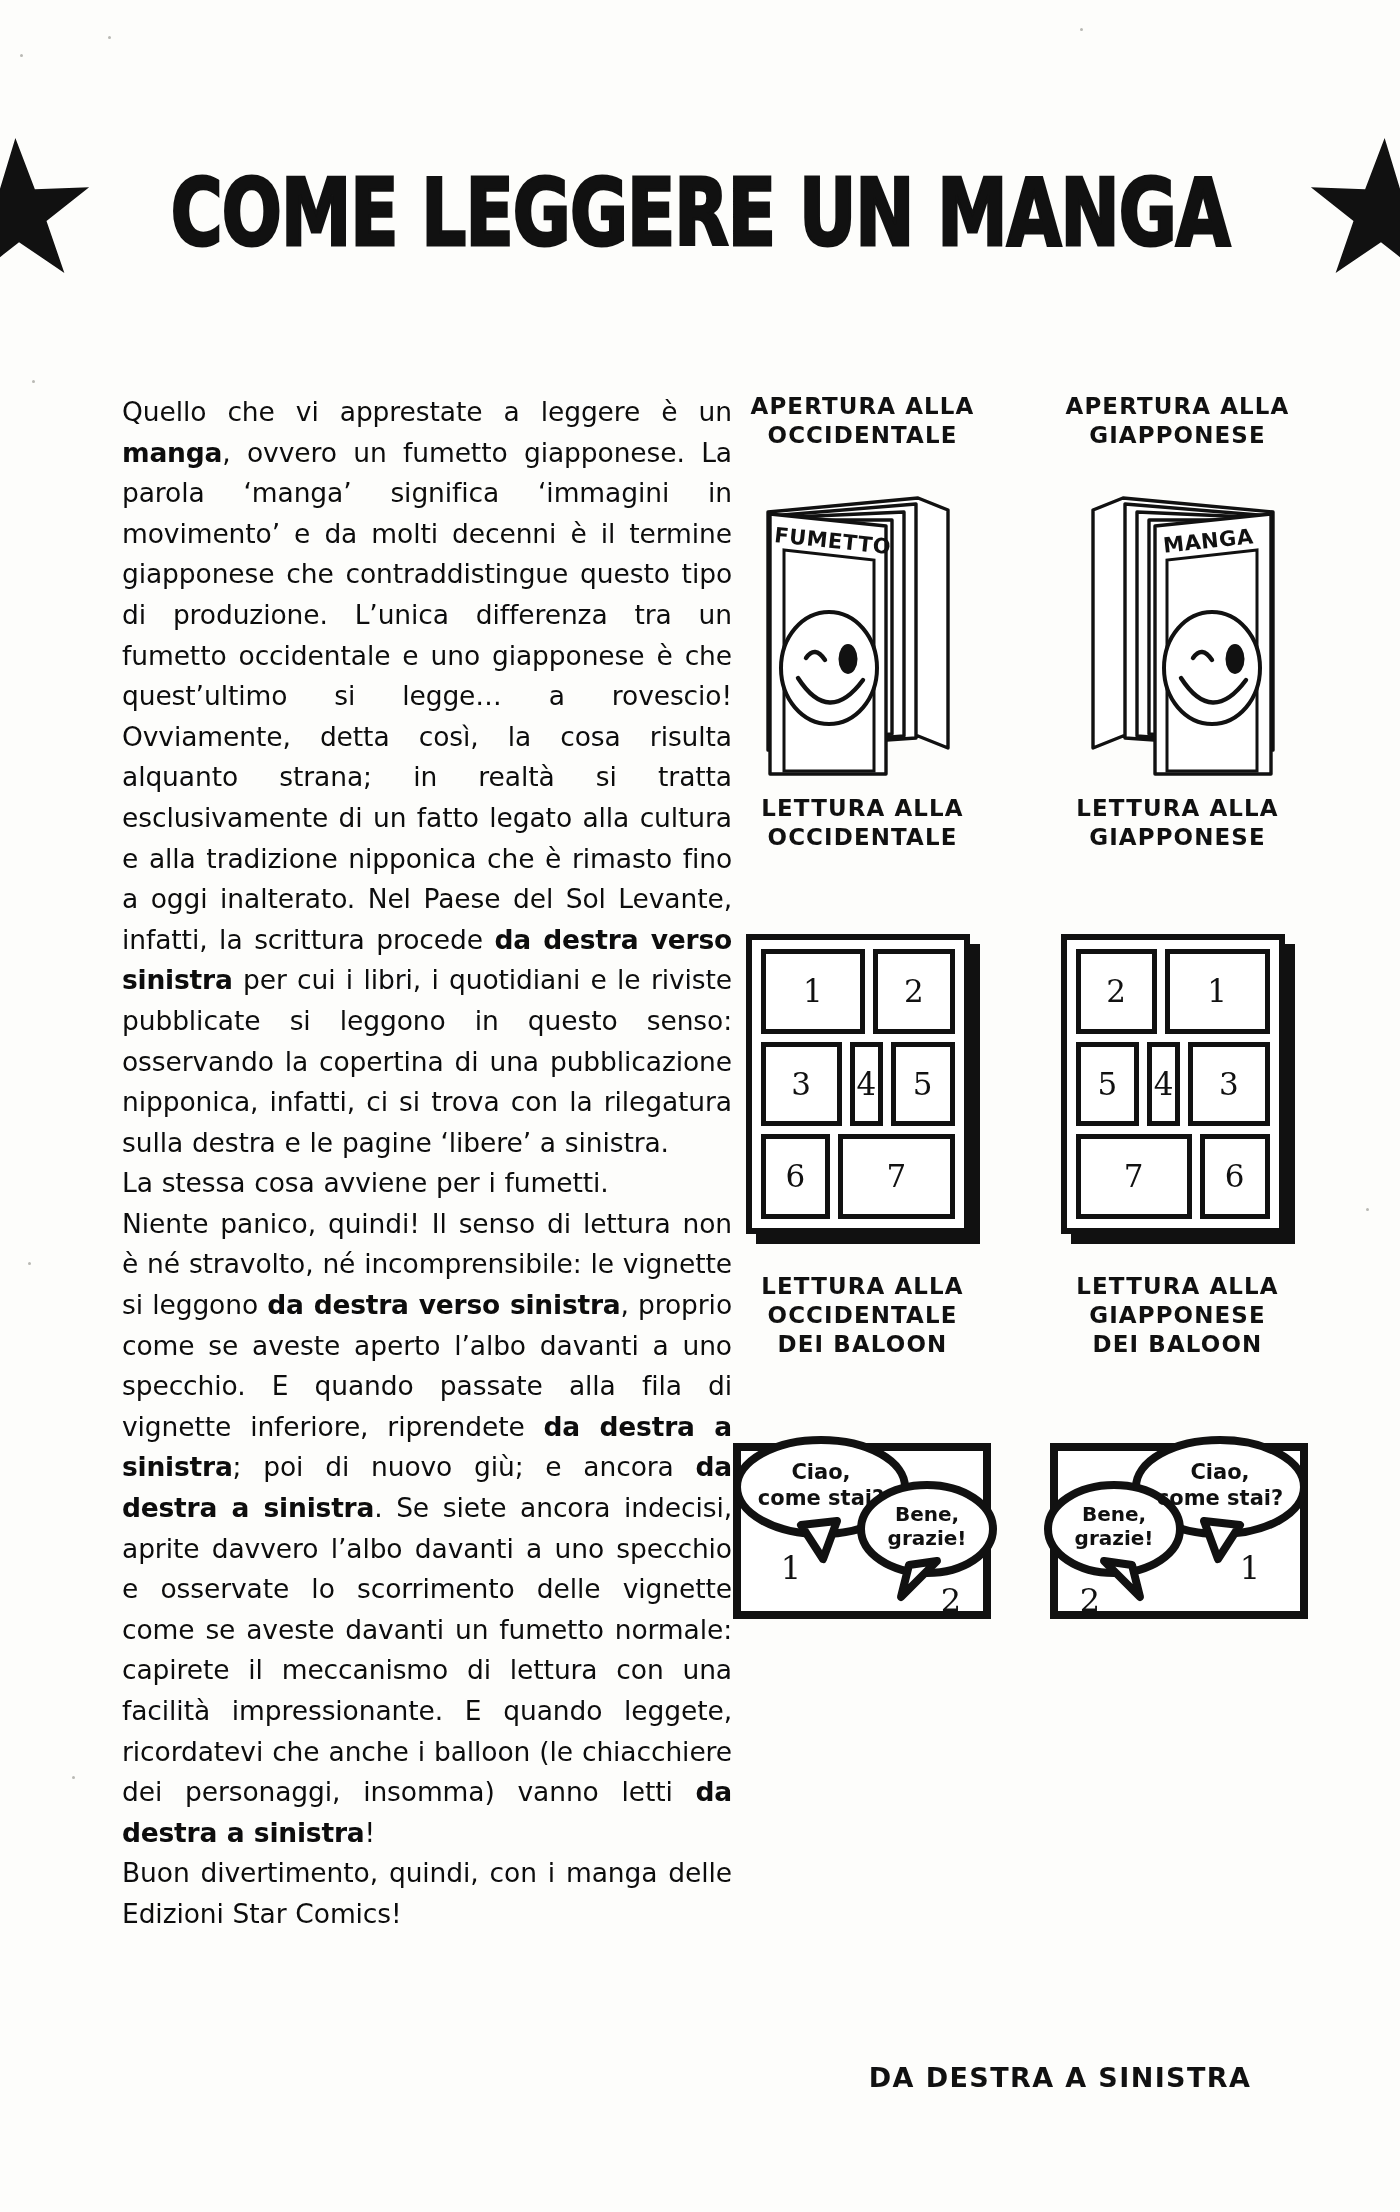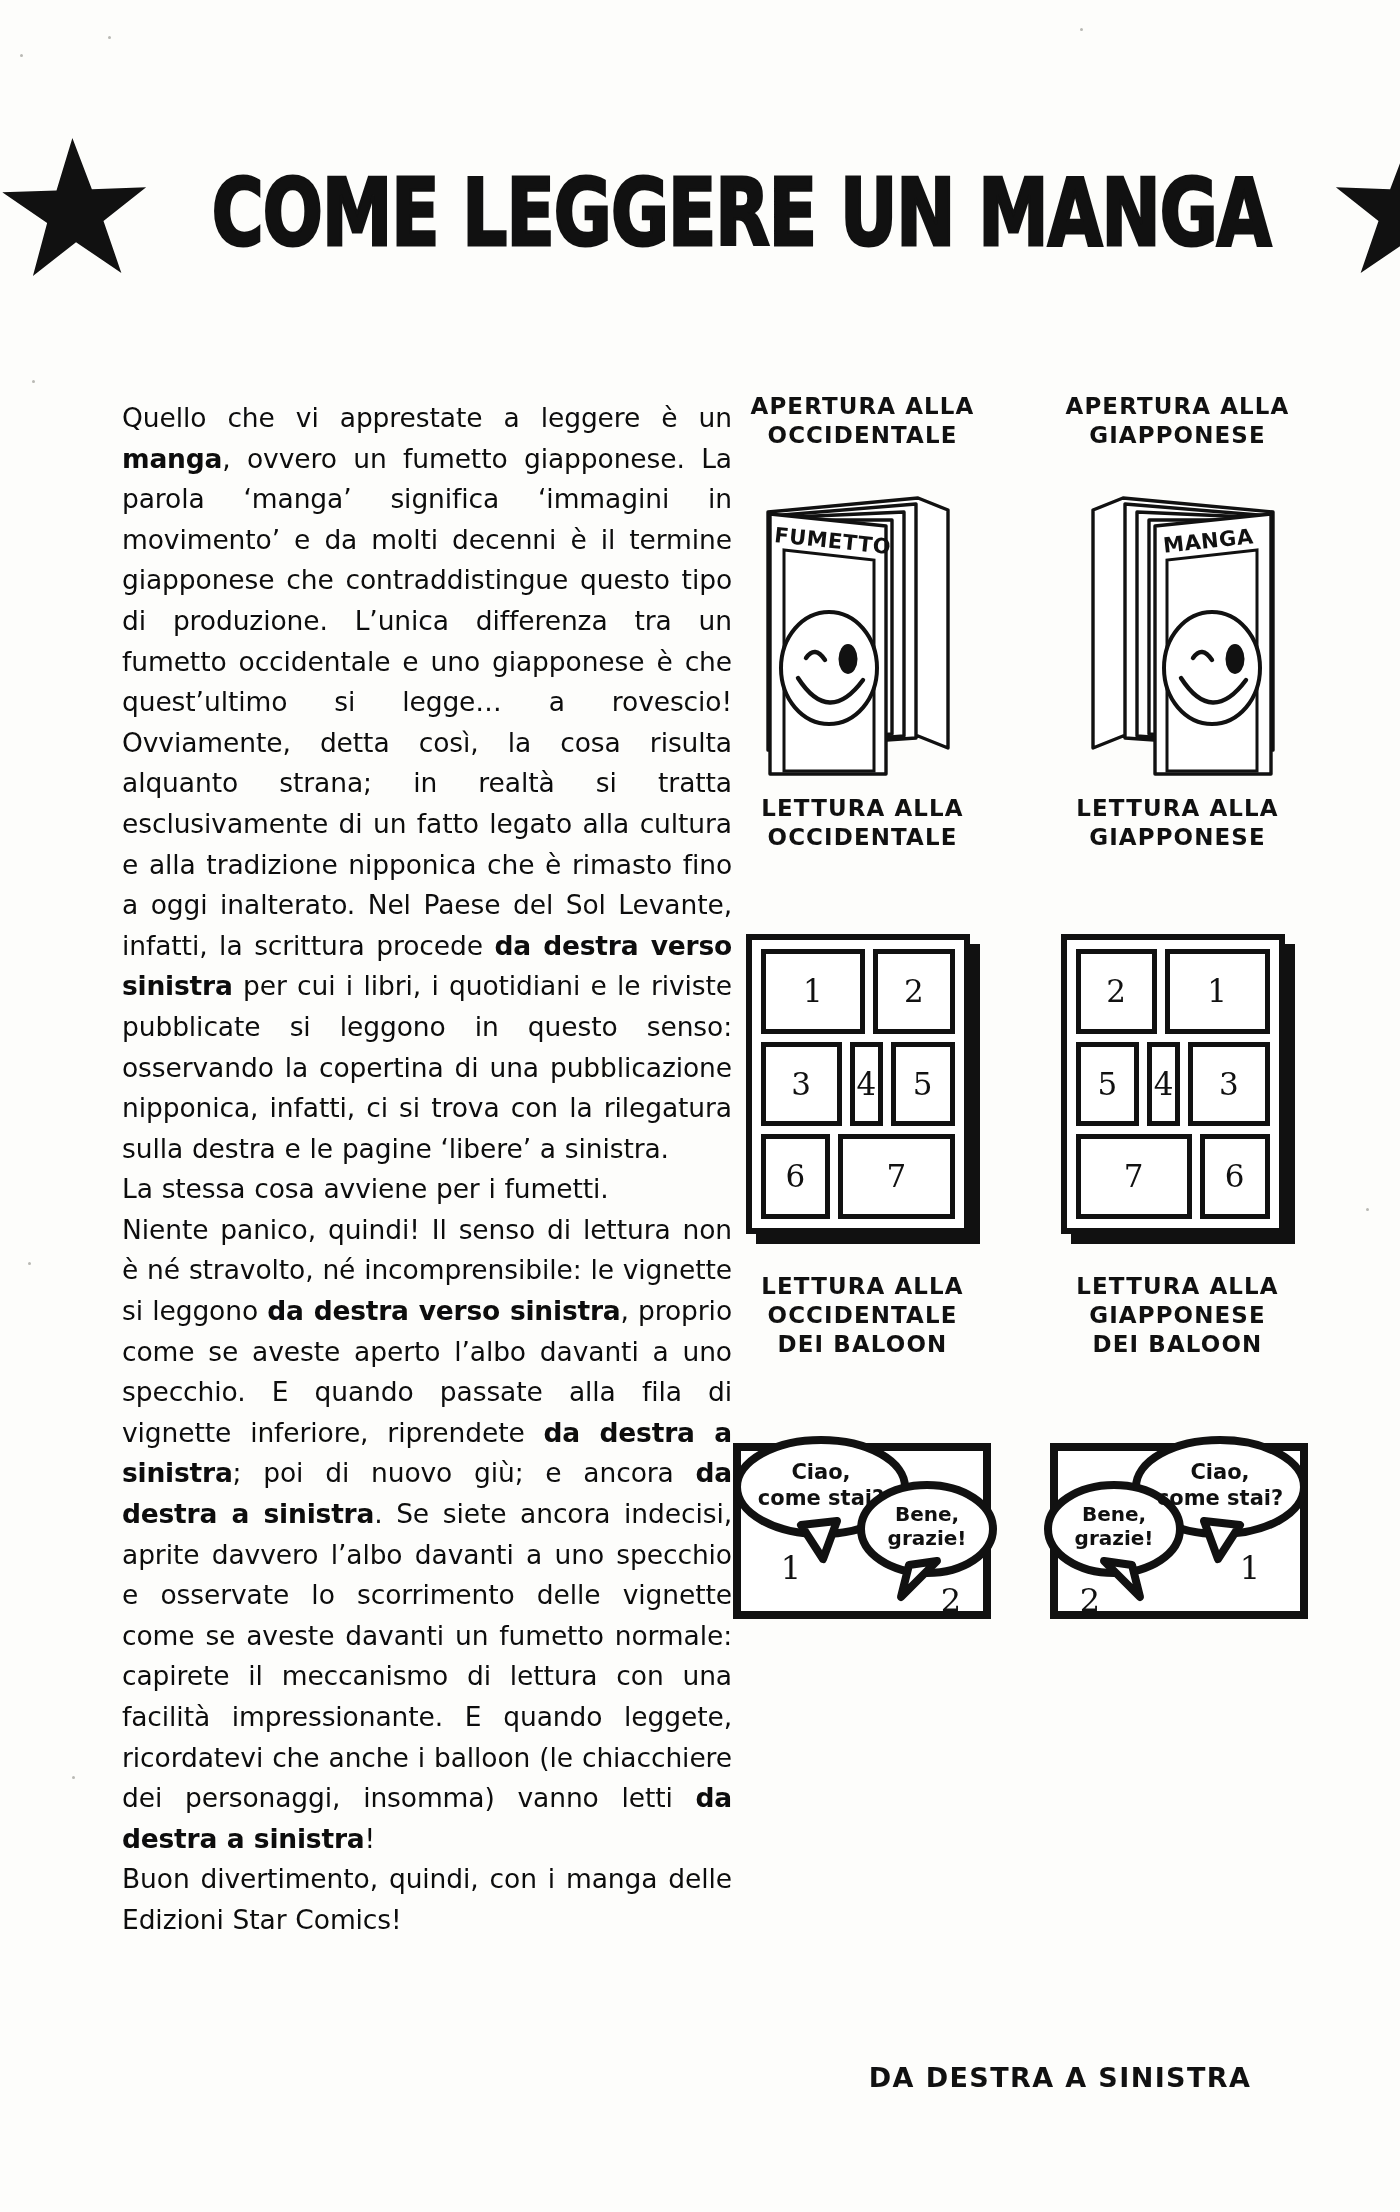--- a/index.html
+++ b/index.html
@@ -23,21 +23,22 @@
 
   
   .title-bar {
     position: absolute;
     top: 128px;
     left: 0;
     width: 1400px;
     height: 170px;
     display: flex;
     align-items: center;
-    gap: 22px;
+    justify-content: center;
+    gap: 38px;
   }
   .star {
     width: 150px;
     height: 150px;
     background: #111;
     clip-path: polygon(50% 0%, 61.8% 34.5%, 98% 34.5%, 68.8% 56%, 79.5% 91%,
                        50% 69.5%, 20.5% 91%, 31.2% 56%, 2% 34.5%, 38.2% 34.5%);
     flex: none;
   }
   .star.left  { transform: rotate(-2deg); }
@@ -62,21 +63,21 @@
     position: absolute;
     top: 392px;
     left: 0;
     width: 1400px;
   }
 
   
   .text-col {
     position: absolute;
     left: 122px;
-    top: 6px;
+    top: 0;
     width: 610px;
     font-family: "DejaVu Sans", sans-serif;
     font-size: 26.5px;
     line-height: 40.6px;
     text-align: justify;
     letter-spacing: -0.1px;
     word-spacing: 0.5px;
   }
   .text-col p { margin: 0; }
   .text-col b { font-weight: 700; letter-spacing: -0.2px; }

